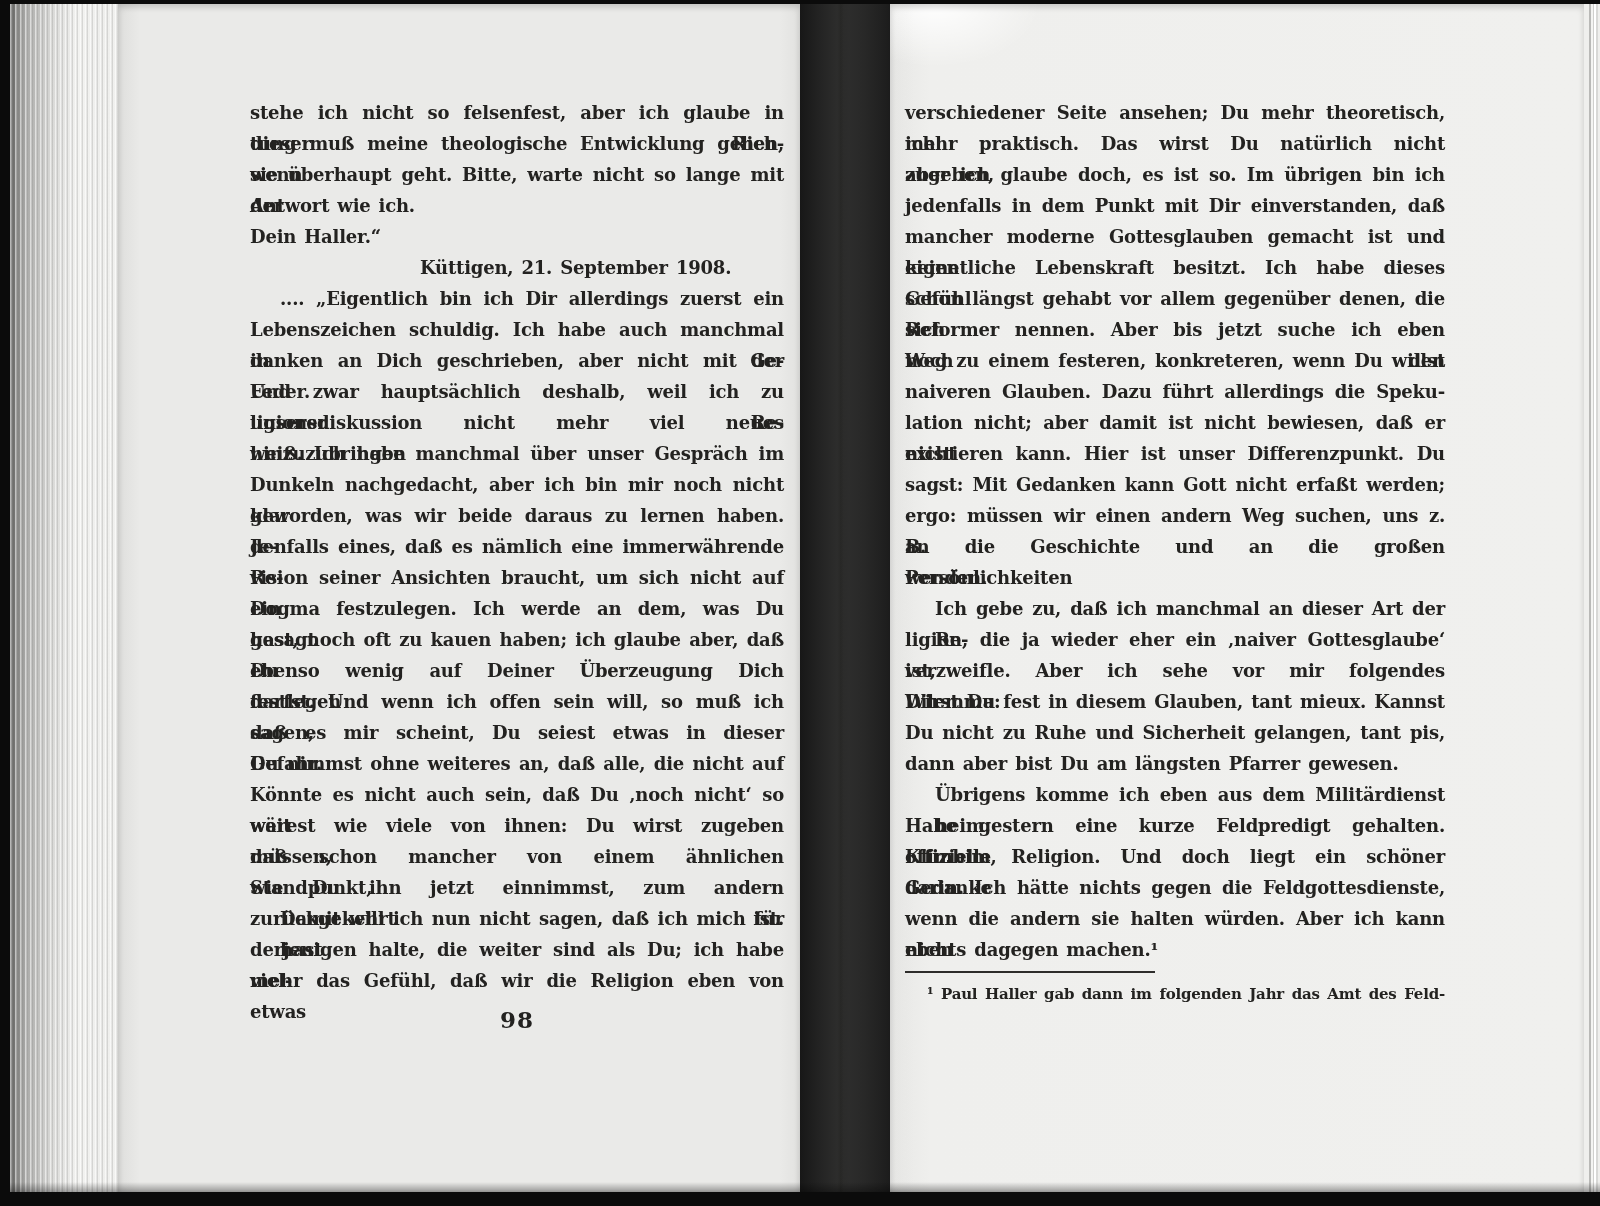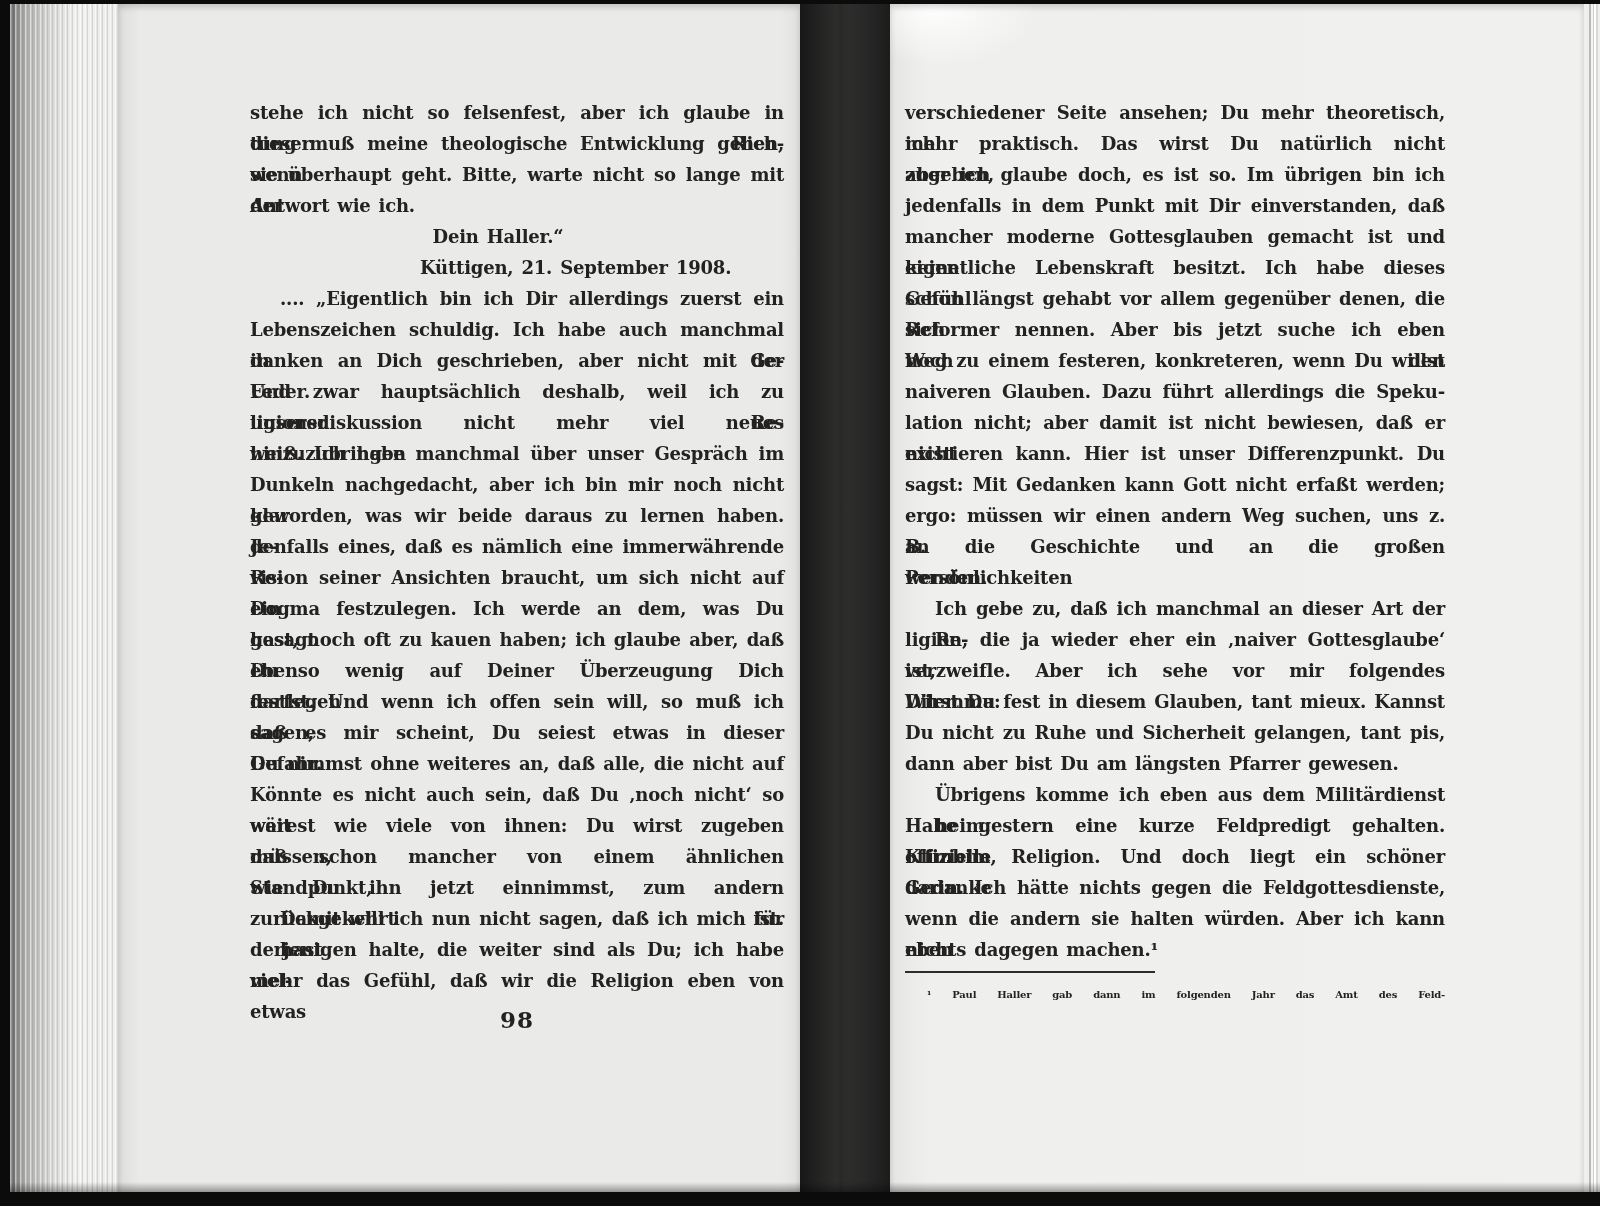--- a/index.html
+++ b/index.html
@@ -59,23 +59,23 @@
     font-size:18px;font-weight:700;line-height:31px;
     color:#232220;letter-spacing:-0.2px;word-spacing:2px;
     text-justify:inter-word;
   }
   #left-col{left:250px;width:534px;}
   #right-col{left:905px;width:540px;}
   .line{height:31px;}
   .line.full{text-align:justify;text-align-last:justify;}
   .line.end{text-align:left;}
   .line.indent{padding-left:30px;}
-  .line.signature{text-align:center;padding-right:38px;}
+  .line.signature{text-align:left;padding-right:38px;}
   .line.dateline{text-align:left;padding-left:170px;}
-  .footnote{margin-top:6px;font-size:10px;font-weight:700;line-height:31px;}
+  .footnote{margin-top:6px;font-size:15px;font-weight:700;line-height:31px;}
   .footnote-rule{width:250px;border-top:2px solid #2e2d2b;margin:4px 0 6px 0;}
   .footnote .line{height:31px;}
   .footnote .line.indent{padding-left:22px;}
   .pagenum{
     text-align:center;font-size:23px;font-weight:700;color:#232220;
     margin-top:8px;letter-spacing:1px;
   }
 </style>
 </head>
 <body>

